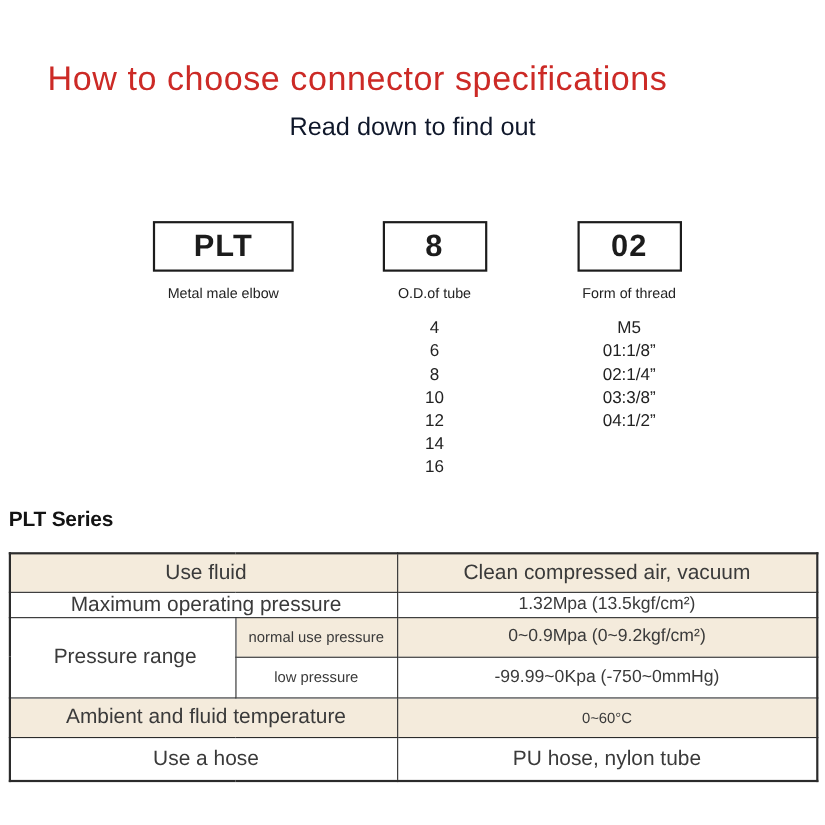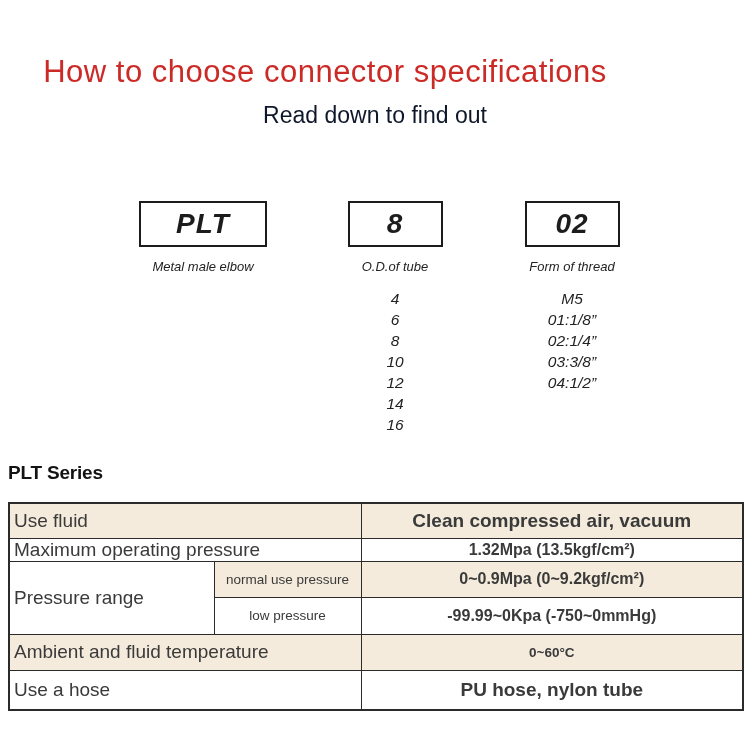--- a/index.html
+++ b/index.html
@@ -22,21 +22,21 @@
   }
   .subtitle {
     position: absolute; top: 102px; left: 0; width: 750px;
     text-align: center;
     font-size: 23px; font-weight: 400; color: #0f172a;
   }
 
   
   .sel-col {
     position: absolute; top: 201px; width: 200px;
-    display: flex; flex-direction: column; align-items: center; font-style: italic;
+    display: flex; flex-direction: column; align-items: center;
   }
   .sel-col.c1 { left: 103px; }
   .sel-col.c2 { left: 295px; }
   .sel-col.c3 { left: 472px; }
   .code-box {
     height: 46px; border: 2px solid #1c1c1c; background: #ffffff;
     display: flex; align-items: center; justify-content: center;
     font-size: 28px; font-weight: 700; color: #1c1c1c; letter-spacing: 1px;
   }
   .c1 .code-box { width: 128px; }
@@ -60,23 +60,23 @@
   .spec-table {
     position: absolute; left: 8px; top: 502px; width: 734px;
     border-collapse: collapse; table-layout: fixed;
     border: 2px solid #2b2b2b;
   }
   .spec-table td {
     border: 1px solid #2b2b2b; color: #3a3a3a; vertical-align: middle;
     background: #ffffff; overflow: hidden;
   }
   .spec-table td.beige { background: #f4ebdc; }
-  .cell-label { font-size: 19px; padding-left: 4px; text-align: left; }
+  .cell-label { font-size: 19px; padding-left: 4px; text-align: center; }
   .cell-sub { font-size: 13.5px; text-align: center; }
-  .cell-value { text-align: center; font-weight: bold; }
+  .cell-value { text-align: center; }
   .v-lg { font-size: 19px; }
   .v-md { font-size: 16px; }
   .v-sm { font-size: 13.5px; }
 </style>
 </head>
 <body>
 
 <div class="page">
 
   <div class="title">How to choose connector specifications</div>

